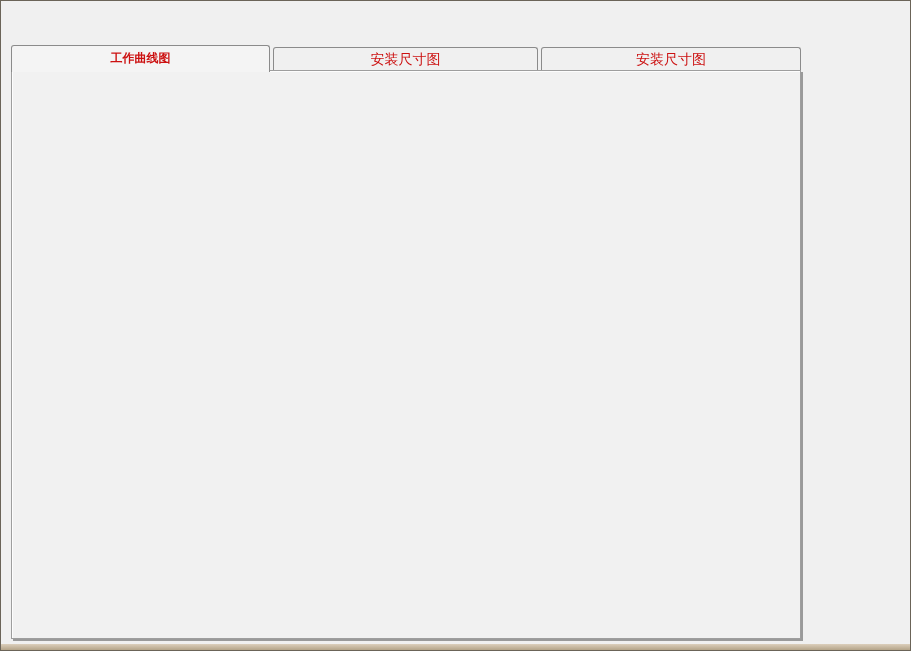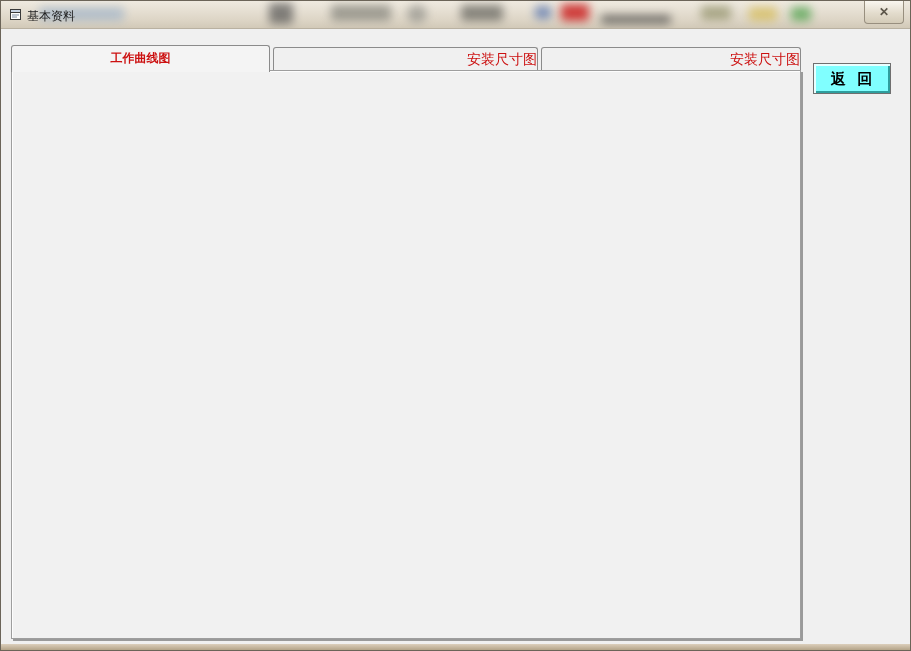--- a/index.html
+++ b/index.html
@@ -14,21 +14,21 @@
   .title-text{position:absolute;left:26px;top:7px;font-size:12px;color:#1c1c1c;}
   .close-btn{position:absolute;right:6px;top:0px;width:40px;height:23px;border:1px solid #988f7f;border-top:none;
     border-radius:0 0 4px 4px;background:linear-gradient(#faf7f0,#e3dccd 55%,#d4cbb8);
     color:#5d564a;font-size:12px;font-weight:bold;text-align:center;line-height:22px;cursor:pointer;}
   
   .client{position:absolute;left:2px;right:2px;top:28px;bottom:6px;background:#f0f0f0;}
   .bottomframe{position:absolute;left:0;right:0;bottom:0;height:6px;background:linear-gradient(#dccfbc,#b4a489);}
   
   .tab{position:absolute;border:1px solid #8b8b8b;border-bottom:none;border-radius:3px 3px 0 0;
     background:#f0f0f0;text-align:center;color:#cc1111;font-size:14px;cursor:pointer;}
-  .tab.inactive{top:46px;height:24px;line-height:23px;z-index:1;text-align:right;}
+  .tab.inactive{top:46px;height:24px;line-height:23px;z-index:1;}
   .tab.active{top:44px;height:27px;line-height:25px;z-index:3;background:#f4f4f4;font-weight:bold;font-size:12px;}
   .tabpage{position:absolute;left:10px;top:69px;width:790px;height:569px;background:#f1f1f1;z-index:2;
     border:1px solid #9e9e9e;box-shadow:inset 1px 1px 0 #fdfdfd, 2px 2px 0 #9a9a9a;}
   
   .chart{position:absolute;left:42px;top:147px;width:495px;height:441px;background:#000;
     border-top:1px solid #7a7a7a;border-left:1px solid #7a7a7a;border-right:1px solid #fff;border-bottom:1px solid #fff;
     font-family:"Liberation Mono",monospace;}
   .chart svg{position:absolute;left:0;top:0;}
   .ax-head{position:absolute;font-size:13px;white-space:nowrap;}
   .tick{position:absolute;font-size:13px;height:16px;line-height:16px;white-space:nowrap;}
@@ -65,40 +65,20 @@
     text-align:center;border:1px solid #6f6f6f;
     box-shadow:inset 2px 2px 0 #e8ffff, inset -2px -2px 0 #2e9e9e;cursor:pointer;letter-spacing:1px;}
   .btn-return{top:62px;height:31px;line-height:29px;white-space:pre;}
   .btn-print{top:101px;height:32px;line-height:30px;}
 </style>
 </head>
 <body>
 
 <div class="window">
 
-  <div class="titlebar">
-    <div class="blob" style="left:38px;top:6px;width:85px;height:14px;background:#9ab0c8;"></div>
-    <div class="blob" style="left:268px;top:2px;width:24px;height:21px;background:#4a4a4a;"></div>
-    <div class="blob" style="left:330px;top:4px;width:60px;height:16px;background:#7a7a72;"></div>
-    <div class="blob" style="left:406px;top:4px;width:20px;height:18px;background:#8a8a84;border-radius:50%;"></div>
-    <div class="blob" style="left:460px;top:4px;width:42px;height:16px;background:#565650;"></div>
-    <div class="blob" style="left:534px;top:5px;width:16px;height:13px;background:#4466aa;"></div>
-    <div class="blob" style="left:560px;top:3px;width:28px;height:17px;background:#cc2222;opacity:.85;"></div>
-    <div class="blob" style="left:600px;top:14px;width:70px;height:9px;background:#3c3c3c;"></div>
-    <div class="blob" style="left:700px;top:5px;width:30px;height:14px;background:#8a8a60;"></div>
-    <div class="blob" style="left:748px;top:6px;width:28px;height:14px;background:#d4b84a;"></div>
-    <div class="blob" style="left:790px;top:6px;width:20px;height:14px;background:#3a9a3a;"></div>
-    <svg class="titlebar-icon" viewBox="0 0 13 13">
-      <rect x="1.5" y="1.5" width="10" height="10" fill="#ffffff" stroke="#3a3a3a" stroke-width="1"></rect>
-      <rect x="1.5" y="1.5" width="10" height="3" fill="#c8d4e4" stroke="#3a3a3a" stroke-width="1"></rect>
-      <path d="M3 7 H10 M3 9 H8" stroke="#7a8aa0" stroke-width="1" fill="none"></path>
-    </svg>
-    <span class="title-text">基本资料</span>
-    <div class="close-btn">✕</div>
-  </div>
 
   <div class="client"></div>
 
   <div class="tab active" style="left:10px;width:259px;">工作曲线图</div>
   <div class="tab inactive" style="left:272px;width:265px;">安装尺寸图</div>
   <div class="tab inactive" style="left:540px;width:260px;">安装尺寸图</div>
 
   <div class="tabpage"></div>
 
   <div class="chart" id="chart">
@@ -179,16 +159,15 @@
         <span class="ltext" style="color: rgb(224, 60, 60);">Q-P 曲线</span>
         <span class="lline" style="border-top-color: rgb(224, 60, 60); border-top-style: solid;"></span>
       </div>
       <div class="legend-item" style="top:110px;">
         <span class="ltext" style="color: rgb(43, 43, 240);">辅 助 线</span>
         <span class="lline" style="border-top-color: rgb(43, 43, 240); border-top-style: dashed;"></span>
       </div>
     </div>
   </div>
 
-  <div class="side-btn btn-return">返  回</div>
 
   <div class="bottomframe"></div>
 </div>
 
 </body></html>

